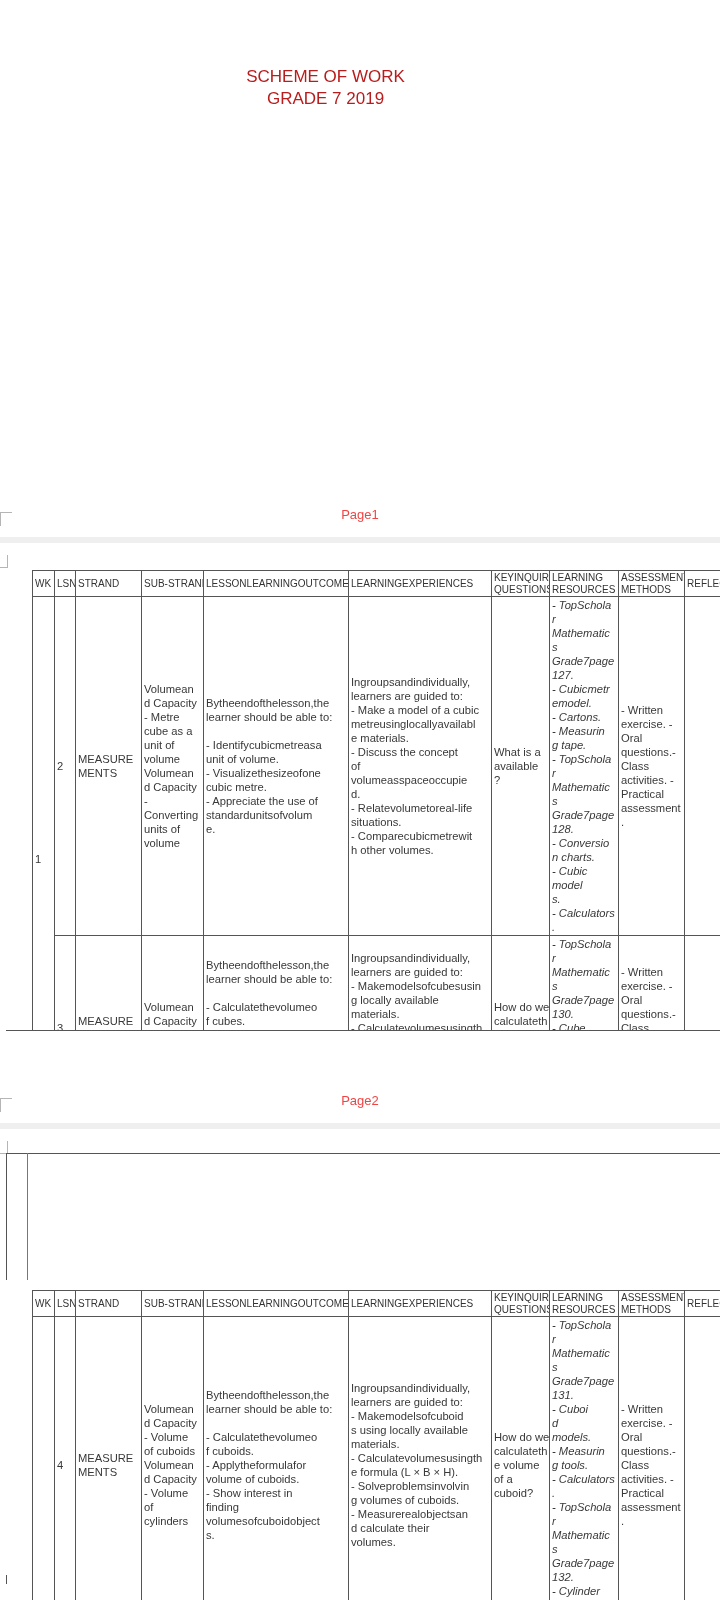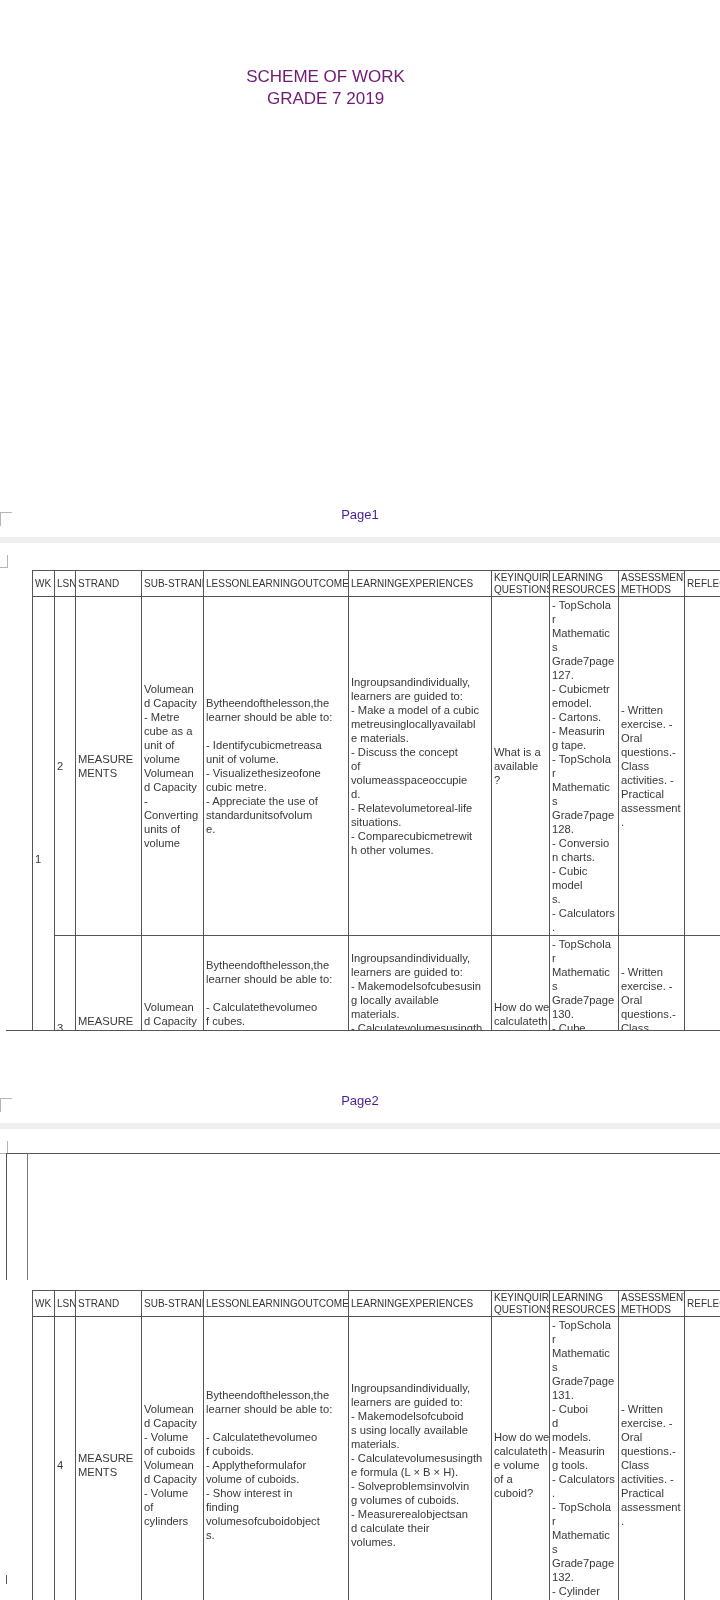--- a/index.html
+++ b/index.html
@@ -1,36 +1,36 @@
 <!DOCTYPE html>
 <html><head>
 <meta charset="utf-8">
 <style>
   html,body{margin:0;padding:0;background:#ffffff;}
   #screen{position:relative;width:720px;height:1600px;overflow:hidden;background:#fff;
           font-family:"Liberation Sans","DejaVu Sans",sans-serif;color:#383838;}
   .title-block{position:absolute;top:66px;left:0;width:651px;text-align:center;
-               font-size:17px;line-height:22.4px;color:#701a75;}
+               font-size:17px;line-height:22.4px;color:#b91c1c;}
   .page-label{position:absolute;left:0;width:720px;text-align:center;
-              font-size:13px;color:#4c1d95;}
+              font-size:13px;color:#ef4444;}
   .lbl1{top:507px;} .lbl2{top:1093px;}
   .band{position:absolute;left:0;width:720px;height:6px;background:#efefef;}
   .band1{top:537px;} .band2{top:1123px;}
   .mark{position:absolute;}
   .mark-bottom{width:11px;height:13px;border-top:1px solid #b5b5b5;border-left:1px solid #b5b5b5;}
   .mark-top{width:7px;height:12px;border-right:1px solid #b5b5b5;border-bottom:1px solid #b5b5b5;}
   .mb1{top:512px;left:0;} .mt2{top:555px;left:0;} .mb2{top:1098px;left:0;} .mt3{top:1141px;left:0;}
   .twrap{position:absolute;left:6px;width:714px;overflow:hidden;margin-left:26px;}
   .twrap1{top:570px;height:461px;} .twrap2{top:1290px;height:310px;}
   table.scheme{border-collapse:collapse;table-layout:fixed;width:722px;}
   table.scheme th,table.scheme td{border:1px solid #555;padding:1px 2px;vertical-align:middle;
       overflow:hidden;white-space:pre;font-weight:normal;}
   table.scheme th{font-size:10px;line-height:11.2px;text-align:left;height:23px;color:#333;}
   table.scheme td{font-size:11.2px;line-height:14px;}
-  td.res{font-size:10.4px;line-height:11.8px;}
+  td.res{font-size:10.4px;line-height:11.8px;font-style:italic;}
   td.key{font-size:11px;}
   td.wkcell{vertical-align:top;}
   tr.rA{height:294px;} tr.rB{height:160px;} tr.r4{height:259px;}
   .clipline{position:absolute;left:6px;top:1030px;width:714px;height:0;border-top:1px solid #555;}
   .frag-h{position:absolute;left:6px;top:1153px;width:714px;height:0;border-top:1px solid #555;}
   .frag-v1{position:absolute;left:6px;top:1153px;width:0;height:127px;border-left:1px solid #555;}
   .frag-v2{position:absolute;left:27px;top:1153px;width:0;height:127px;border-left:1px solid #777;}
   .stub{position:absolute;left:6px;top:1575px;width:0;height:9px;border-left:1px solid #555;}
 </style>
 </head>

